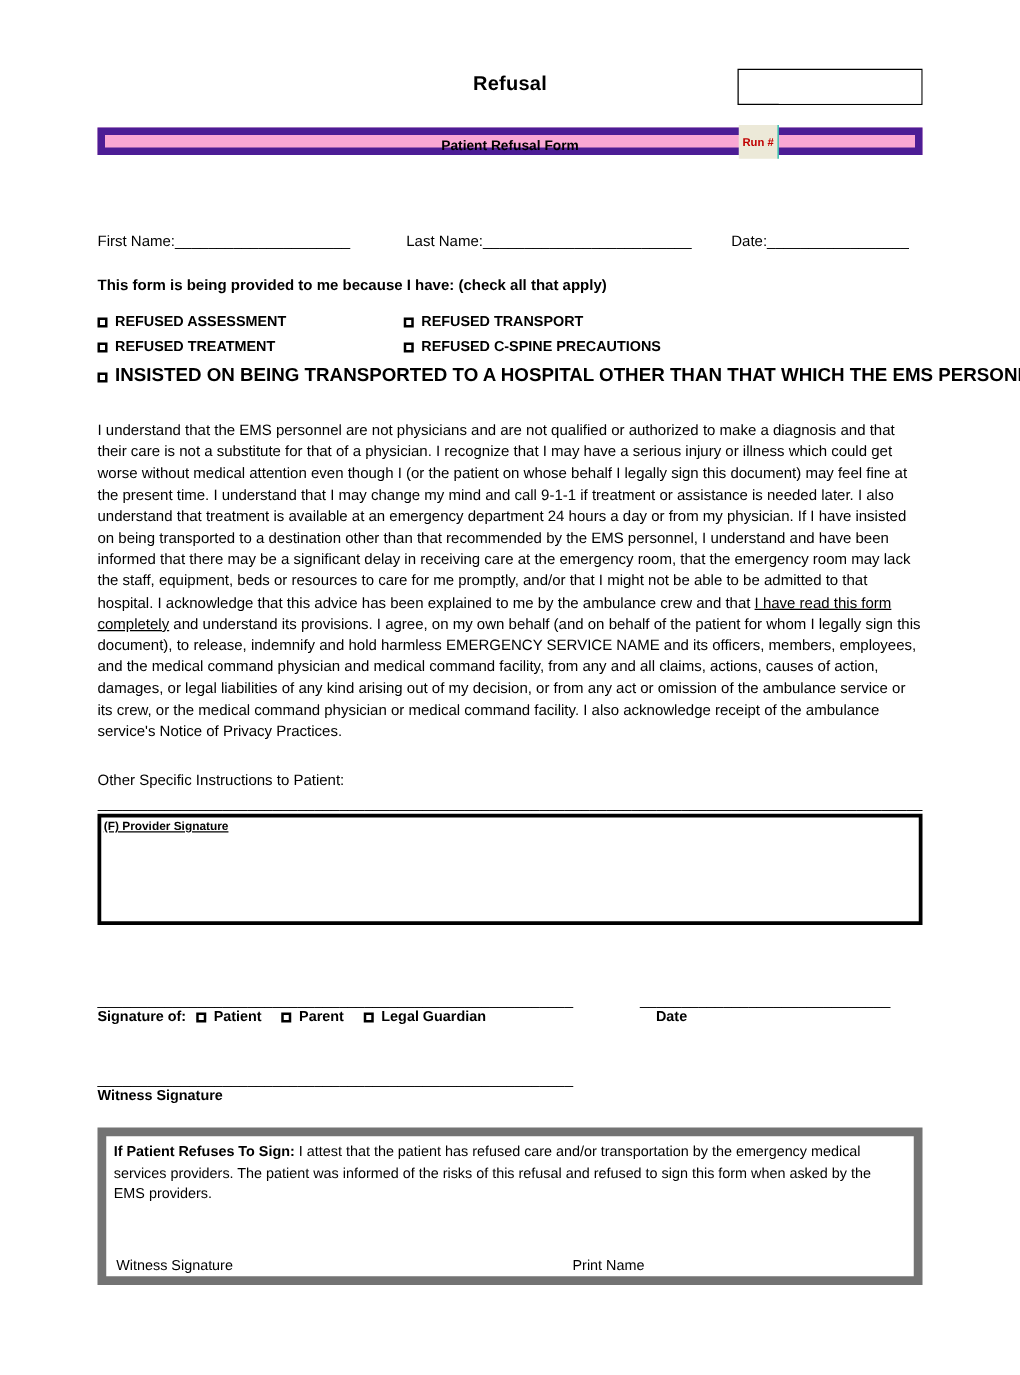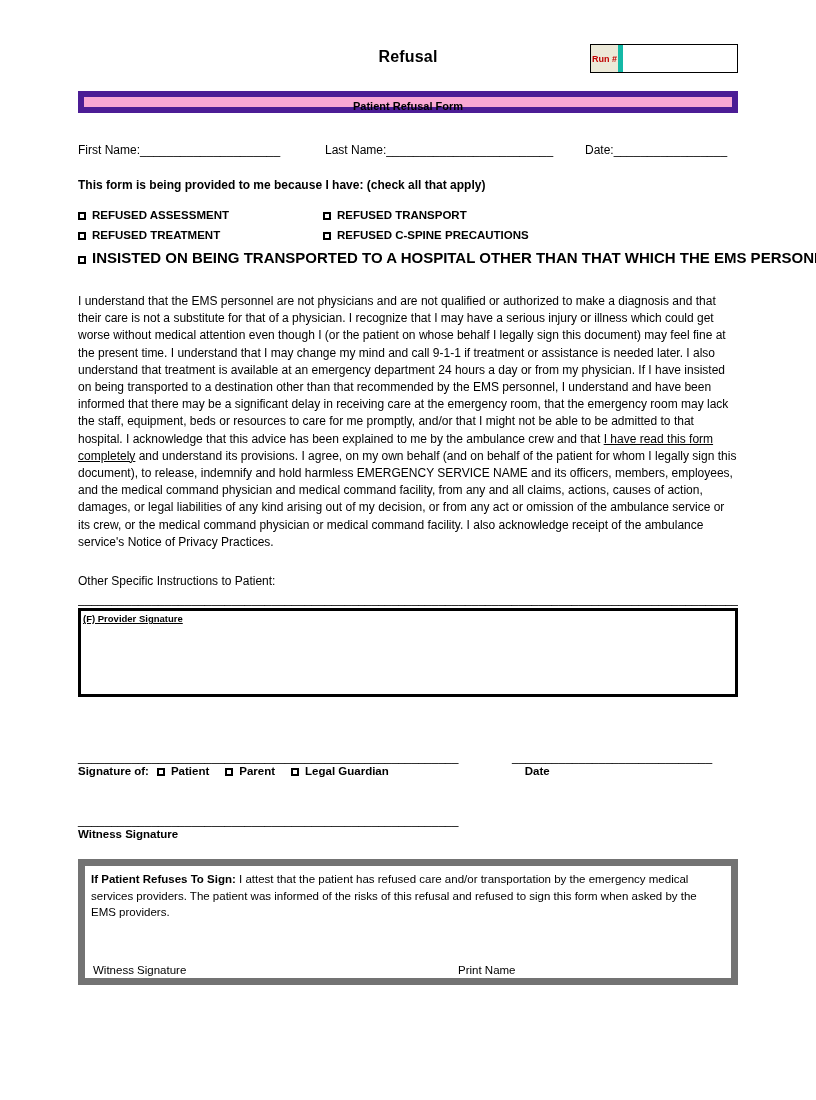--- a/index.html
+++ b/index.html
@@ -6,57 +6,58 @@
   html,body { background:#808080; }
   .page {
     position:relative;
     width:816px; height:1100px;
     background:#ffffff;
     font-family:"Liberation Sans", sans-serif;
     color:#000;
     margin:0 auto;
     overflow:hidden;
   }
-  .content { position:absolute; left:78px; top:0; width:660px; }
+  .content { position:absolute; left:78px; top:11px; width:660px; }
 
   
   .title {
     margin-top:48px;
     text-align:center;
     font-size:16px; font-weight:bold;
     letter-spacing:0.2px;
   }
   .run-box {
     position:absolute; left:512px; top:44px;
     width:148px; height:29px;
     border:1px solid #000;
     display:flex;
   }
   .run-label {
     width:32px; height:100%;
     background:#ece9d8;
     color:#c00000;
     font-size:9px; font-weight:bold;
     display:flex; align-items:center; justify-content:center;
-    border-right:5px solid #14b8a6;
+    border-right:1px solid #14b8a6;
+    margin-top:44px;
   }
   .run-input { flex:1; background:#fff; }
 
   .banner {
     margin-top:25px;
     height:22px;
     background:#f9a8d4;
     border:6px solid #4c1d95;
     text-align:center;
     font-size:11px; font-weight:bold;
     line-height:18px;
   }
 
   
-  .names-row { margin-top:30px; font-size:12px; display:flex; white-space:nowrap; }
+  .names-row { margin-top:62px; font-size:12px; display:flex; white-space:nowrap; }
   .nf-first { width:247px; }
   .nf-last  { width:260px; }
   .blank { letter-spacing:0; }
 
   .intro { margin-top:21px; font-size:12px; font-weight:bold; }
 
   
   .cb-grid { margin-top:17px; display:grid; grid-template-columns:245px 1fr; row-gap:8px; font-size:11.5px; font-weight:bold; }
   .cb-row-small { margin-top:8px; font-size:15px; font-weight:bold; white-space:nowrap; }
   .cb {

